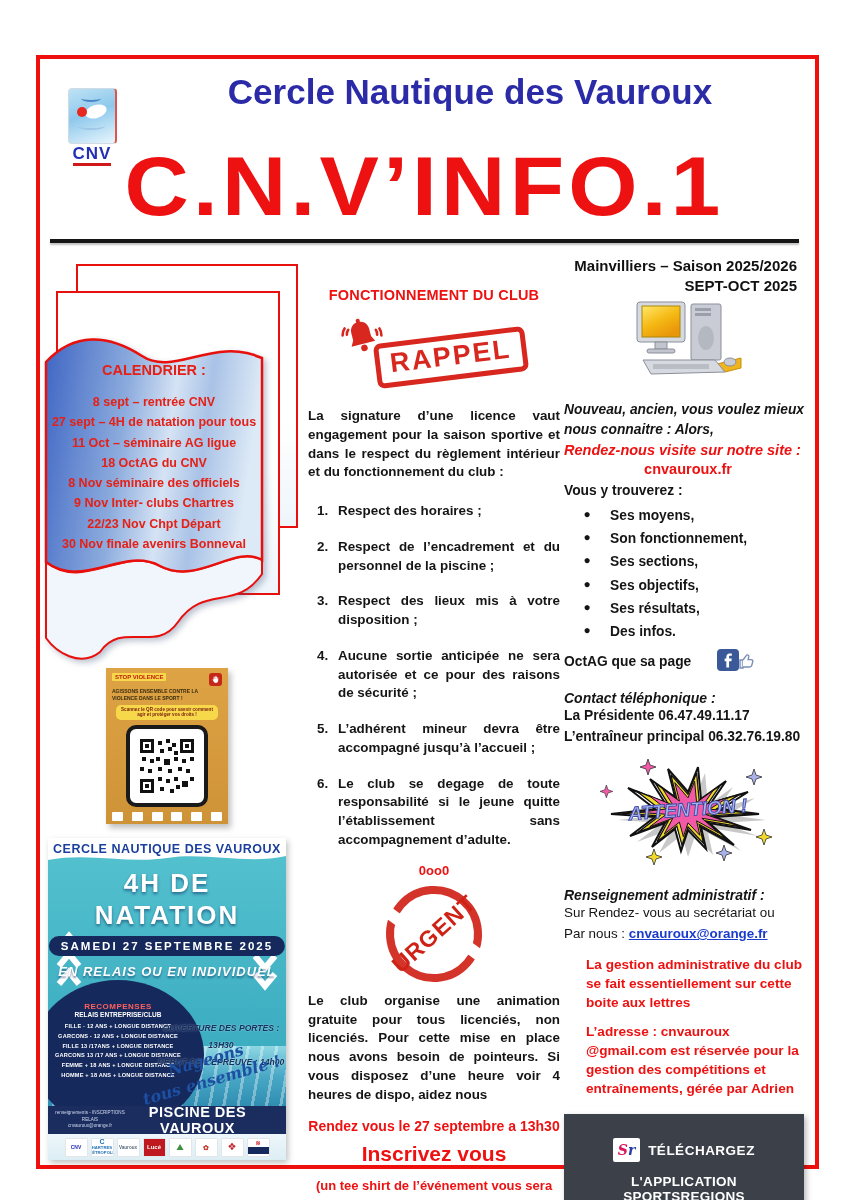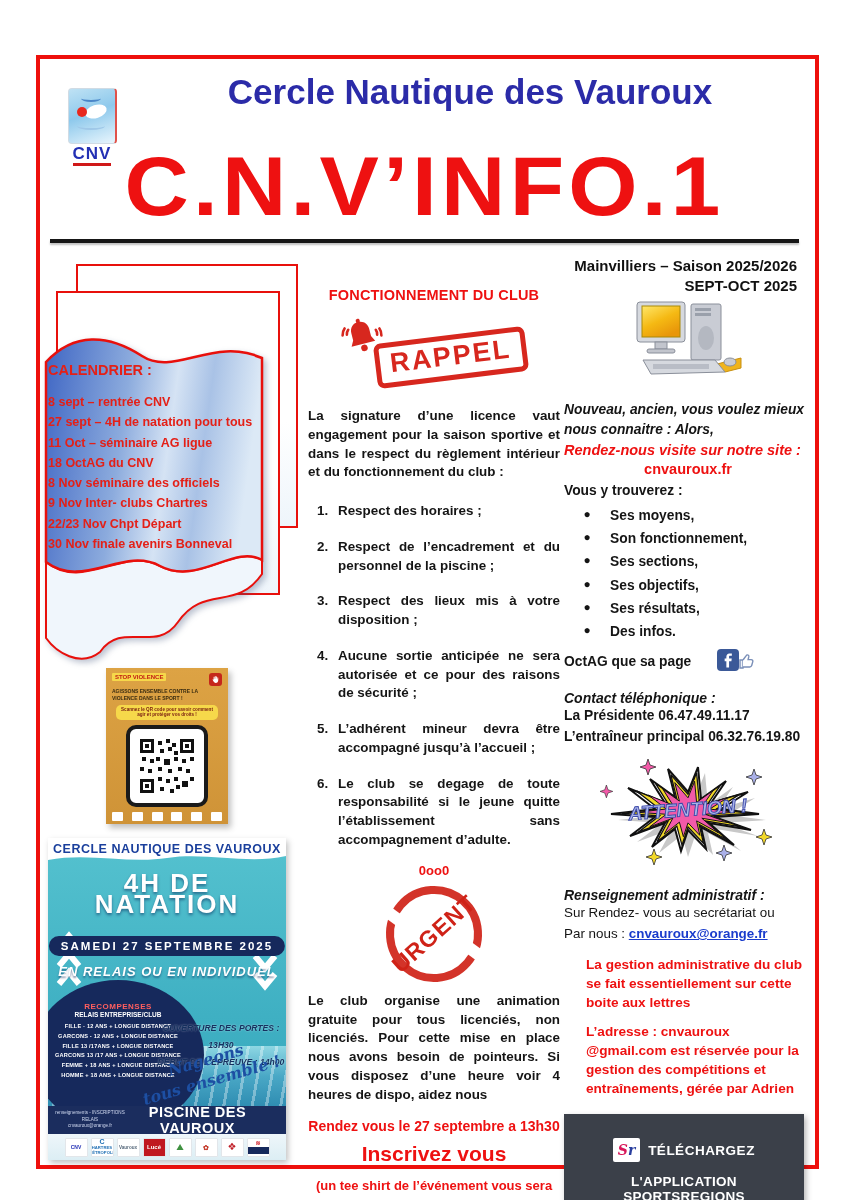--- a/index.html
+++ b/index.html
@@ -19,40 +19,40 @@
   .cnv-logo .logo-text{font-weight:bold;font-size:17px;color:#2330b4;letter-spacing:1px;line-height:1;margin-top:1px;border-bottom:3px solid #d01818;display:inline-block;padding-bottom:1px;}
   .club-name{left:150px;width:640px;top:72px;text-align:center;font-size:35px;font-weight:bold;color:#2b2ba8;}
   .newsletter-title{left:40px;width:769px;top:138px;text-align:center;font-size:84px;font-weight:bold;color:#ee1111;letter-spacing:4px;transform:scaleX(1.06);transform-origin:center;white-space:nowrap;}
   .header-rule{left:50px;width:749px;top:239px;height:4px;background:#161616;box-shadow:0 2px 2px rgba(0,0,0,.25);}
   .issue-info{right:52px;top:256px;text-align:right;font-size:15px;font-weight:bold;color:#111;line-height:1.35;}
   
   .stack-back,.stack-mid{background:linear-gradient(180deg,#ffffff 60%,#eef5fb);border:2px solid #e8100c;}
   .stack-back{left:76px;top:264px;width:218px;height:260px;}
   .stack-mid{left:56px;top:291px;width:220px;height:300px;}
   .calendar-svg{left:38px;top:320px;width:232px;height:350px;filter:drop-shadow(3px 3px 3px rgba(60,80,120,.35));}
-  .calendar-text{left:48px;top:362px;width:212px;color:#e42017;font-weight:bold;}
+  .calendar-text{left:48px;top:362px;width:212px;text-align:center;color:#e42017;font-weight:bold;}
   .calendar-text .cal-title{font-size:14.5px;margin-bottom:14px;}
   .calendar-text .cal-event{font-size:12.5px;line-height:1.62;}
   
   .qr-poster{left:106px;top:668px;width:122px;height:156px;background:linear-gradient(180deg,#dda344,#cf9337);box-shadow:3px 4px 6px rgba(0,0,0,.25);padding:5px 6px 4px;box-sizing:border-box;}
   .qr-head{display:flex;justify-content:space-between;align-items:flex-start;}
   .sv-badge{background:#f6d84a;color:#c21d12;font-weight:bold;font-size:6px;padding:1px 3px;border-radius:1px;}
   .sv-hand{width:13px;height:13px;background:#c5271b;border-radius:3px;display:flex;align-items:center;justify-content:center;}
   .sv-headline{color:#3a2c10;font-weight:bold;font-size:5px;line-height:1.35;margin-top:2px;}
   .sv-bubble{background:#f6d84a;border-radius:5px;margin:3px 4px 0;padding:2px 3px;font-size:4.6px;font-weight:bold;color:#7a1d12;text-align:center;line-height:1.3;}
   .qr-frame{width:74px;height:74px;margin:5px auto 0;border:4px solid #1a1a1a;border-radius:10px;background:#fff;display:flex;align-items:center;justify-content:center;}
   .sv-logos{display:flex;justify-content:space-between;margin-top:5px;}
   .sv-logos span{width:11px;height:9px;background:#fff;border-radius:1px;display:inline-block;}
   
   .np{left:48px;top:838px;width:238px;height:322px;background:linear-gradient(180deg,#55c2cf,#3fb0c3 55%,#37a4ba);overflow:hidden;box-shadow:2px 3px 6px rgba(0,0,0,.25);}
   .np *{box-sizing:border-box;}
   .np-wavehead{position:absolute;left:0;top:0;width:100%;height:27px;}
   .np-club{position:absolute;left:0;top:4px;width:100%;text-align:center;font-size:12.5px;font-weight:bold;color:#1a3f9c;letter-spacing:.5px;}
   .np-title1{position:absolute;left:0;top:30px;width:100%;text-align:center;font-size:26px;font-weight:bold;color:#fff;letter-spacing:2px;text-shadow:0 2px 3px rgba(10,40,90,.55);}
-  .np-title2{position:absolute;left:0;top:51px;width:100%;text-align:center;font-size:26px;font-weight:bold;color:#fff;letter-spacing:2px;text-shadow:0 2px 3px rgba(10,40,90,.55);}
+  .np-title2{position:absolute;left:0;top:62px;width:100%;text-align:center;font-size:26px;font-weight:bold;color:#fff;letter-spacing:2px;text-shadow:0 2px 3px rgba(10,40,90,.55);}
   .np-chevrons-l{position:absolute;left:8px;top:92px;}
   .np-chevrons-r{position:absolute;right:8px;top:96px;}
   .np-pill{position:absolute;left:50%;top:98px;transform:translateX(-50%);background:#16295c;color:#fff;font-weight:bold;font-size:11.5px;letter-spacing:2px;padding:4px 12px;border-radius:14px;white-space:nowrap;}
   .np-sub{position:absolute;left:0;top:126px;width:100%;text-align:center;font-style:italic;font-weight:bold;color:#fff;font-size:13px;letter-spacing:1px;text-shadow:0 2px 2px rgba(10,40,90,.5);}
   .np-photo{position:absolute;left:0;top:208px;width:100%;height:60px;background:linear-gradient(180deg,#8ed7e3,#4aa8c6 50%,#2f8db2);}
   .np-photo .streaks{position:absolute;inset:0;background:repeating-linear-gradient(100deg,rgba(255,255,255,.35) 0 3px,rgba(255,255,255,0) 3px 14px);}
   .np-circle{position:absolute;left:-16px;top:142px;width:172px;height:150px;background:#16295c;border-radius:50%;color:#fff;text-align:center;padding-top:22px;z-index:3;}
   .np-rec-title{color:#ff5f5f;font-weight:bold;font-size:8px;letter-spacing:.5px;}
   .np-rec-sub{font-weight:bold;font-size:6.5px;margin-bottom:4px;}
   .np-cat{font-weight:bold;font-size:5.6px;line-height:1.75;letter-spacing:.2px;}

